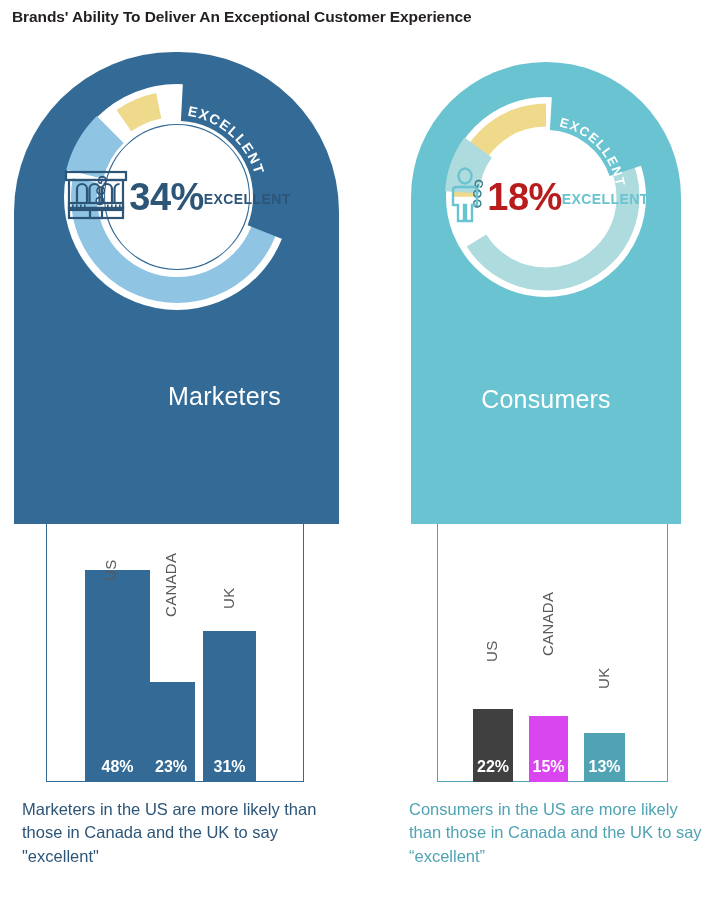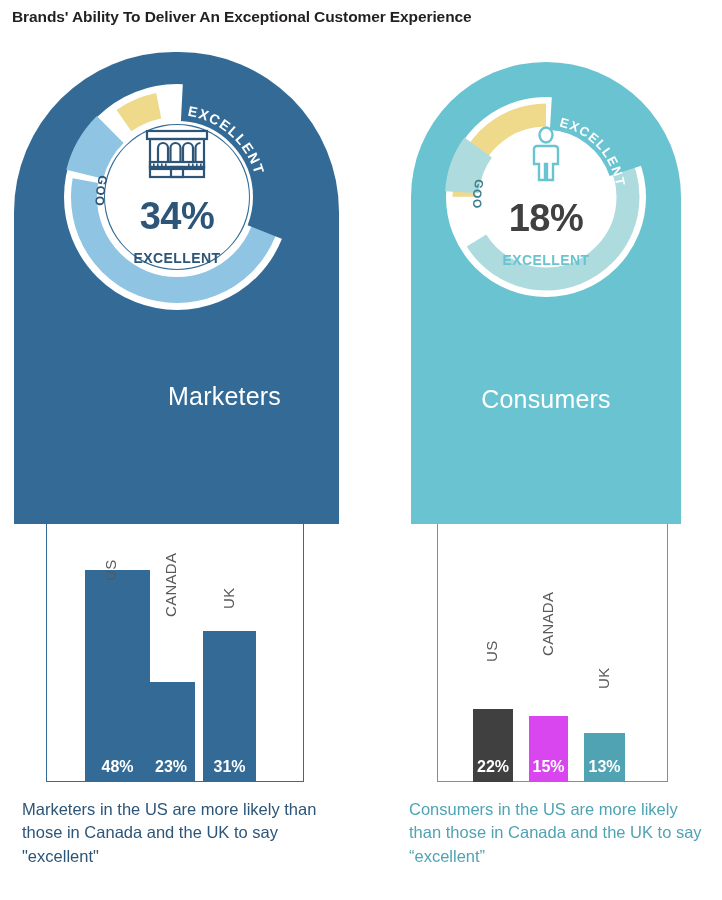--- a/index.html
+++ b/index.html
@@ -40,25 +40,24 @@
   }
 
   
   .donut { position: absolute; }
   .donut svg { display: block; }
   .donut-center {
     position: absolute;
     left: 0; top: 0;
     width: 100%; height: 100%;
     display: flex;
-    flex-direction: column;
+    flex-direction: row;
     align-items: center;
     justify-content: center;
     pointer-events: none;
-    gap: 12px;
   }
   .donut-pct {
     font-size: 38px;
     font-weight: bold;
     letter-spacing: -0.5px;
     line-height: 1;
   }
   .donut-sub {
     font-size: 14px;
     font-weight: bold;
@@ -226,21 +225,21 @@
     </svg>
     <div class="donut-center">
       <span class="icon-wrap">
         <svg width="44" height="56" viewBox="0 0 44 56">
           <g fill="none" stroke="#6AC3D0" stroke-width="2.4">
             <ellipse cx="22" cy="9" rx="6.5" ry="7.5"></ellipse>
             <path d="M13 20 h18 a3 3 0 0 1 3 3 v15 h-5 v16 h-6 v-16 h-2 v16 h-6 v-16 h-5 v-15 a3 3 0 0 1 3 -3 z"></path>
           </g>
         </svg>
       </span>
-      <span class="donut-pct" style="color:#404040;text-align:right;">18%</span>
+      <span class="donut-pct" style="color:#b91c1c;text-align:right;">18%</span>
       <span class="donut-sub" style="color:#6AC3D0;">EXCELLENT</span>
     </div>
   </div>
 
   <div class="chart" style="left:437px; top:524px; width:231px; height:258px;">
     <div class="chart-frame" style="border:1.5px solid #4FA3B3; border-top:none;"></div>
 
     <div class="bar" style="left:36px; width:40px; height:73px; background:#404040;">
       <span class="bar-value">22%</span>
     </div>

